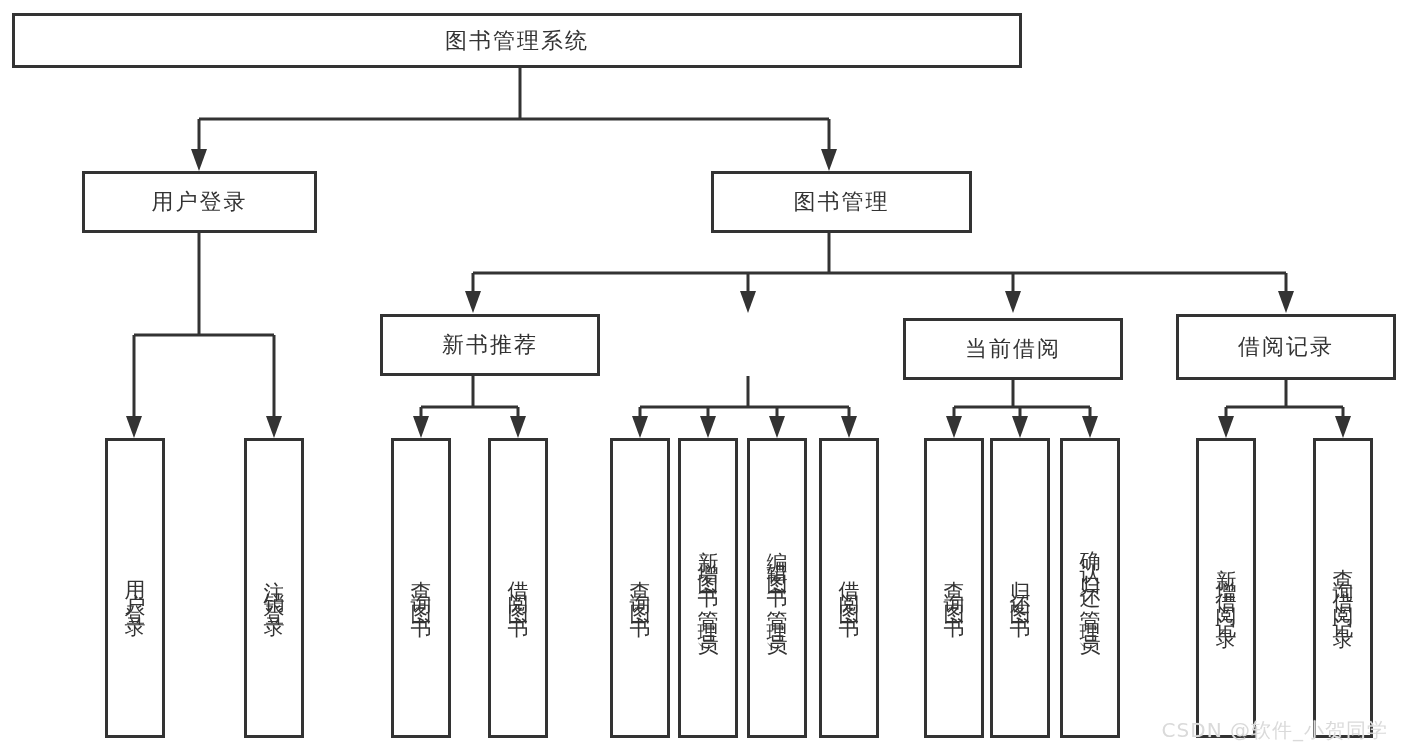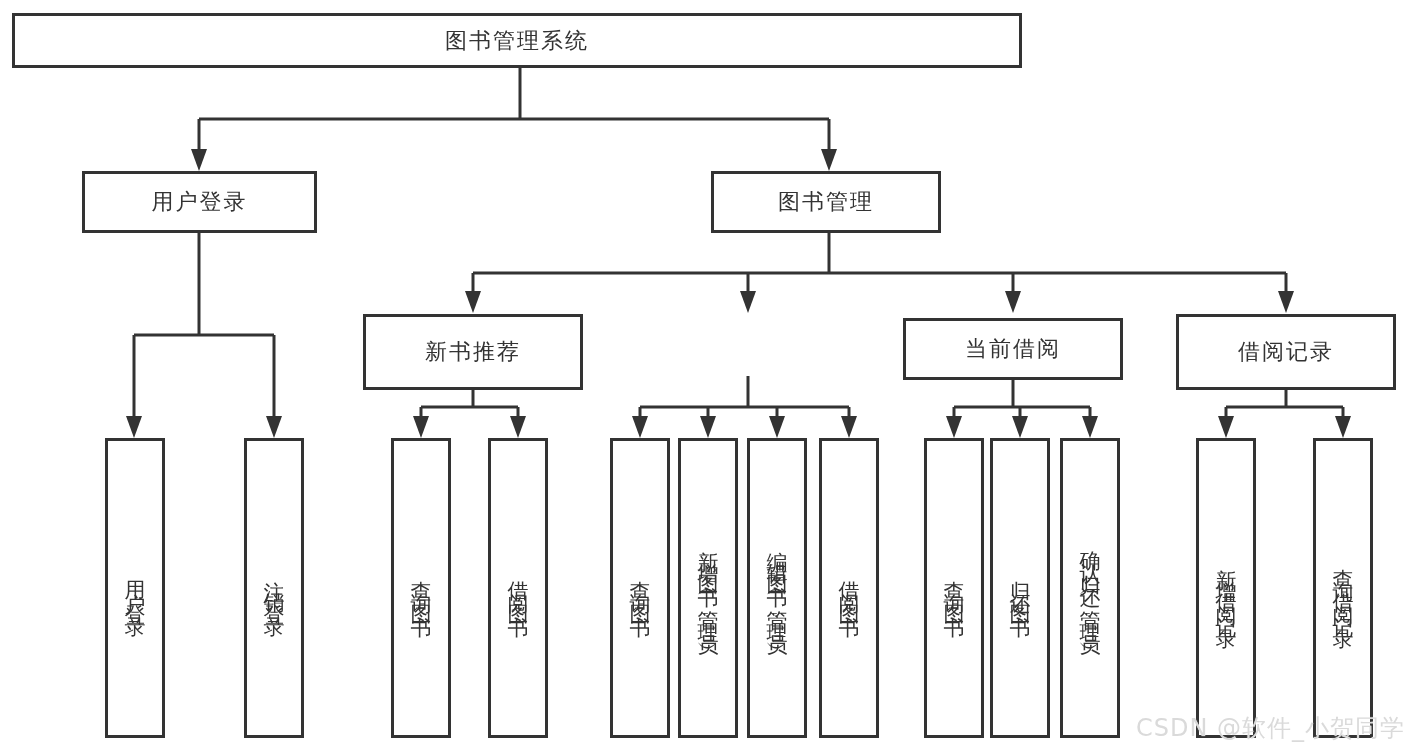--- a/index.html
+++ b/index.html
@@ -38,24 +38,24 @@
   .leaf span {
     writing-mode: vertical-rl;
     text-orientation: mixed;
     font-size: 21px;
     letter-spacing: 12px;
     color: var(--text);
     white-space: nowrap;
   }
   .watermark {
     position: absolute;
-    right: 0;
+    right: 17px;
     bottom: 3px;
     z-index: 5;
-    font-size: 24px;
+    font-size: 20px;
     letter-spacing: 1px;
     color: var(--wm);
     text-shadow: 0 0 1px #ffffff;
     font-family: "DejaVu Sans", "Liberation Sans", sans-serif;
   }
 </style>
 </head>
 <body>
 
 <div class="canvas">
@@ -115,31 +115,31 @@
       <polygon points="1335,416 1351,416 1343,438" fill="#333333"></polygon>
     </svg>
 
   <div class="box hlabel" style="left:12px;top:13px;width:1010px;height:55px">
     <span>图书管理系统</span>
   </div>
 
   <div class="box hlabel" style="left:82px;top:171px;width:235px;height:62px">
     <span>用户登录</span>
   </div>
-  <div class="box hlabel" style="left:711px;top:171px;width:230px;height:62px">
+  <div class="box hlabel" style="left:711px;top:171px;width:261px;height:62px">
     <span>图书管理</span>
   </div>
 
-  <div class="box hlabel" style="left:363px;top:314px;width:220px;height:76px">
+  <div class="box hlabel" style="left:380px;top:314px;width:220px;height:62px">
     <span>新书推荐</span>
   </div>
   <div class="box hlabel" style="left:903px;top:318px;width:220px;height:62px">
     <span>当前借阅</span>
   </div>
-  <div class="box hlabel" style="left:1176px;top:314px;width:220px;height:76px">
+  <div class="box hlabel" style="left:1176px;top:314px;width:220px;height:66px">
     <span>借阅记录</span>
   </div>
 
   <div class="box leaf" style="left:105px;top:438px;width:60px;height:300px">
     <span>用户登录</span>
   </div>
   <div class="box leaf" style="left:244px;top:438px;width:60px;height:300px">
     <span>注销登录</span>
   </div>
 

